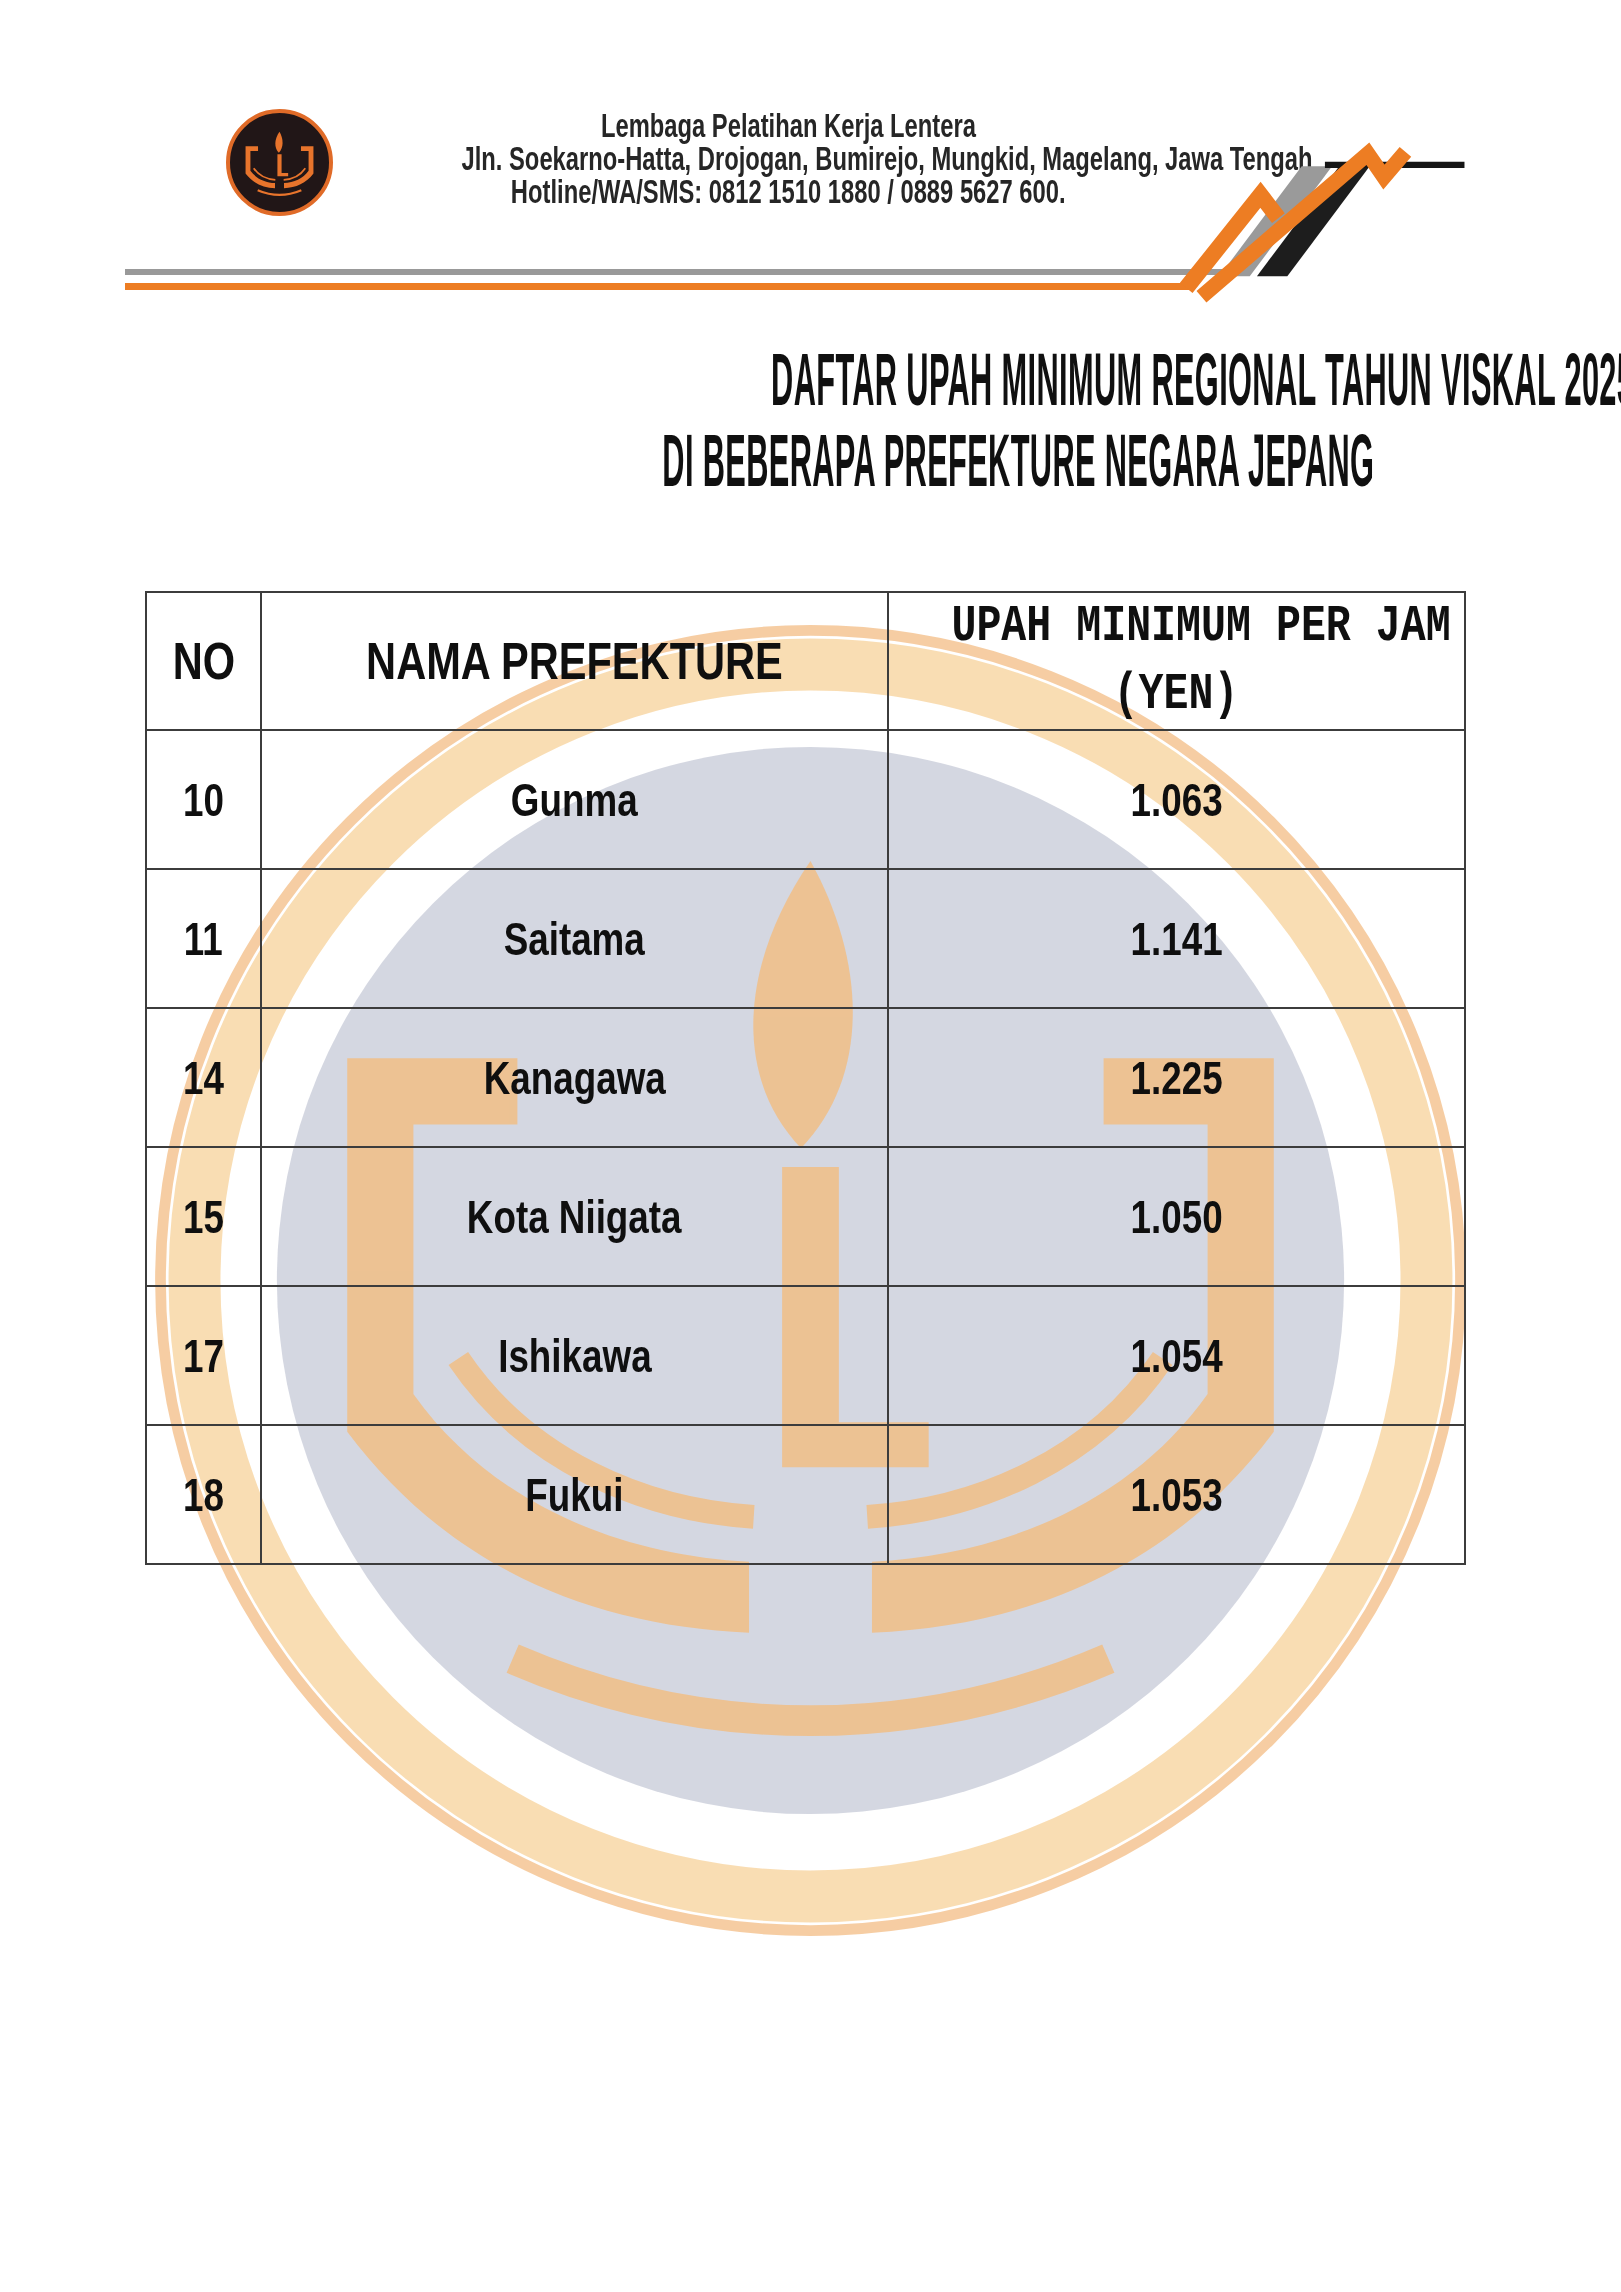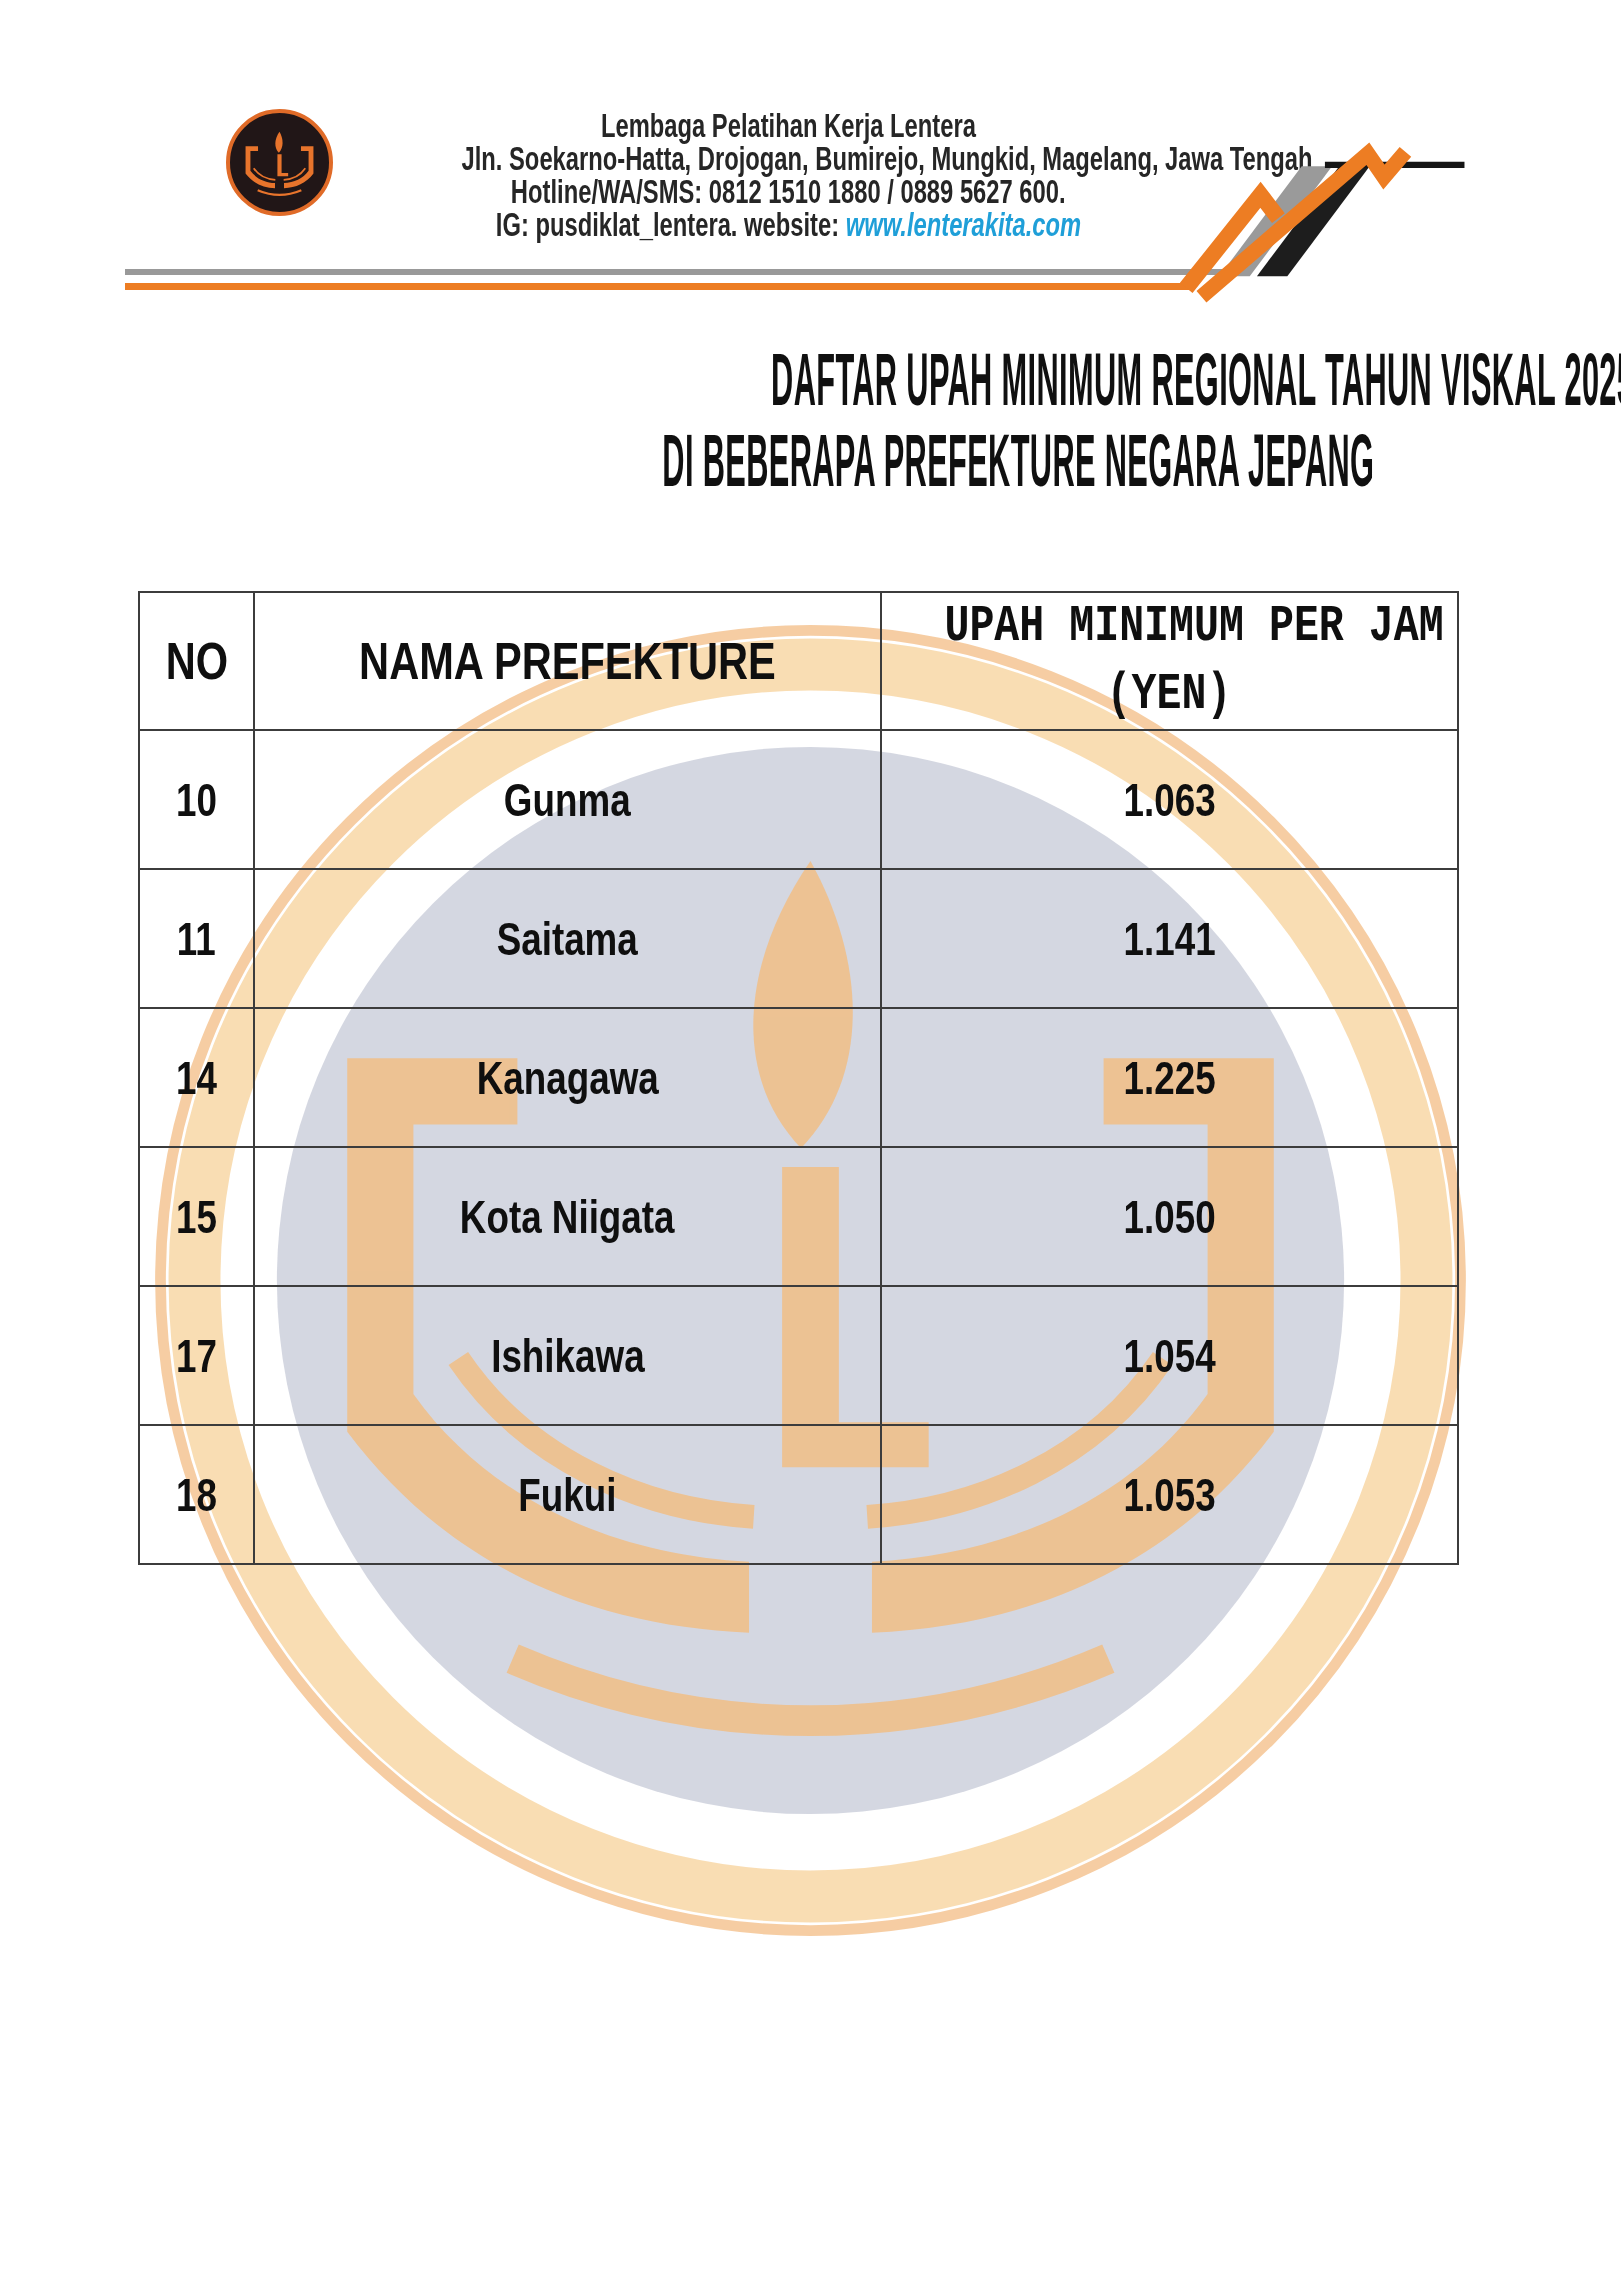--- a/index.html
+++ b/index.html
@@ -29,21 +29,21 @@
     font-weight:bold;color:#101010;
   }
   .title-line{font-size:75px;line-height:81px;white-space:nowrap;}
   .tx{display:inline-block;transform:scaleX(0.41);transform-origin:50% 50%;white-space:nowrap;letter-spacing:0.9px;}
 
   
   .watermark-svg{position:absolute;left:139px;top:609px;width:1343px;height:1343px;z-index:0;}
 
   
   table.wage{
-    position:absolute;left:138px;top:591px;width:1318px;z-index:1;
+    position:absolute;left:145px;top:591px;width:1318px;z-index:1;
     border-collapse:collapse;background:transparent;table-layout:fixed;
   }
   table.wage, table.wage th, table.wage td{border:2.7px solid #3c3c3c;}
   table.wage th, table.wage td{
     padding:0;text-align:center;vertical-align:middle;
     font-weight:bold;color:#0f0f0f;background:transparent;
   }
   thead tr{height:134px;}
   tbody tr{height:139px;}
   .col-no{width:115px;}
@@ -83,23 +83,20 @@
   <div>
     <svg class="logo-svg" viewBox="-500 -500 1000 1000">
       <circle r="464" fill="#211617" stroke="#e06b28" stroke-width="36"></circle>
       <use href="#book-glyph" color="#e8742c" transform="scale(0.78)"></use>
     </svg>
 
     <div class="contact">
       <div class="c-line"><span class="cx">Lembaga Pelatihan Kerja Lentera</span></div>
       <div class="c-line"><span class="cx">Jln. Soekarno-Hatta, Drojogan, Bumirejo, Mungkid, Magelang, Jawa Tengah</span></div>
       <div class="c-line"><span class="cx">Hotline/WA/SMS: 0812 1510 1880 / 0889 5627 600.</span></div>
-      <div class="c-line"><span class="cx">
-        <span>IG: pusdiklat_lentera. website: </span><span class="website-link">www.lenterakita.com</span>
-      </span></div>
     </div>
 
     <div class="divider-gray"></div>
     <div class="divider-orange"></div>
 
     <svg class="stripes-svg" viewBox="1280 130 370 230" aria-hidden="true">
       <polygon points="1362,309 1396,309 1488,186 1454,186" fill="#9a9a9a"></polygon>
       <polygon points="1404,309 1438,309 1530,186 1496,186" fill="#1d1d1d"></polygon>
       <rect x="1480" y="181" width="156" height="7" fill="#151515"></rect>
       <polyline points="1325,322 1408,218 1428,244" fill="none" stroke="#ed7d23" stroke-width="18"></polyline>

